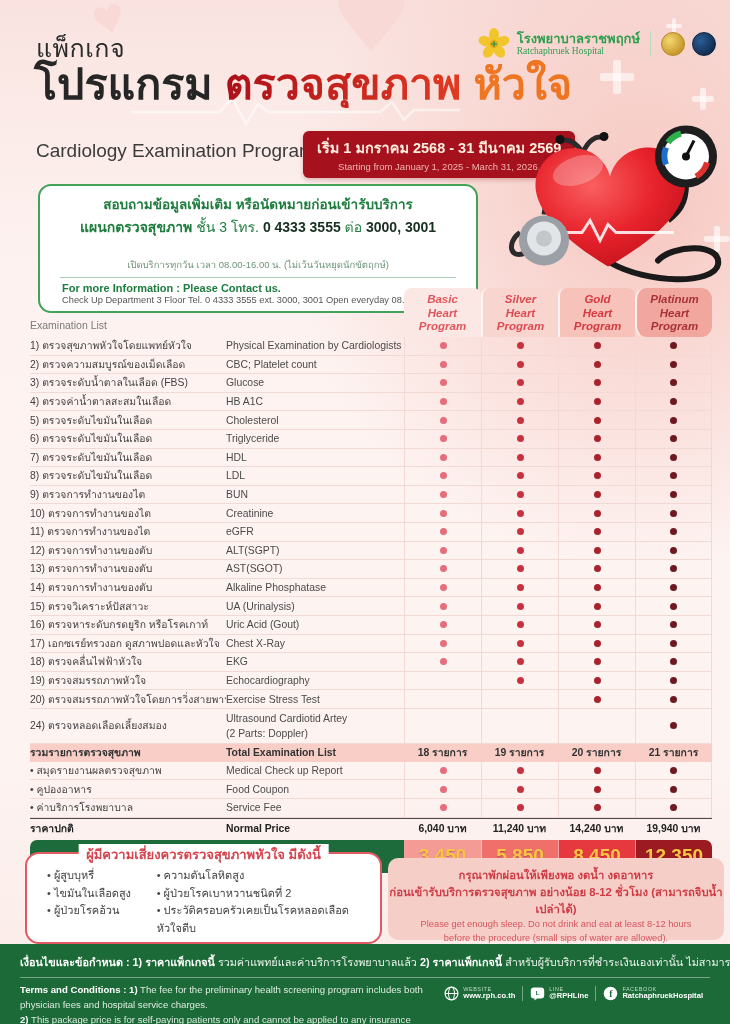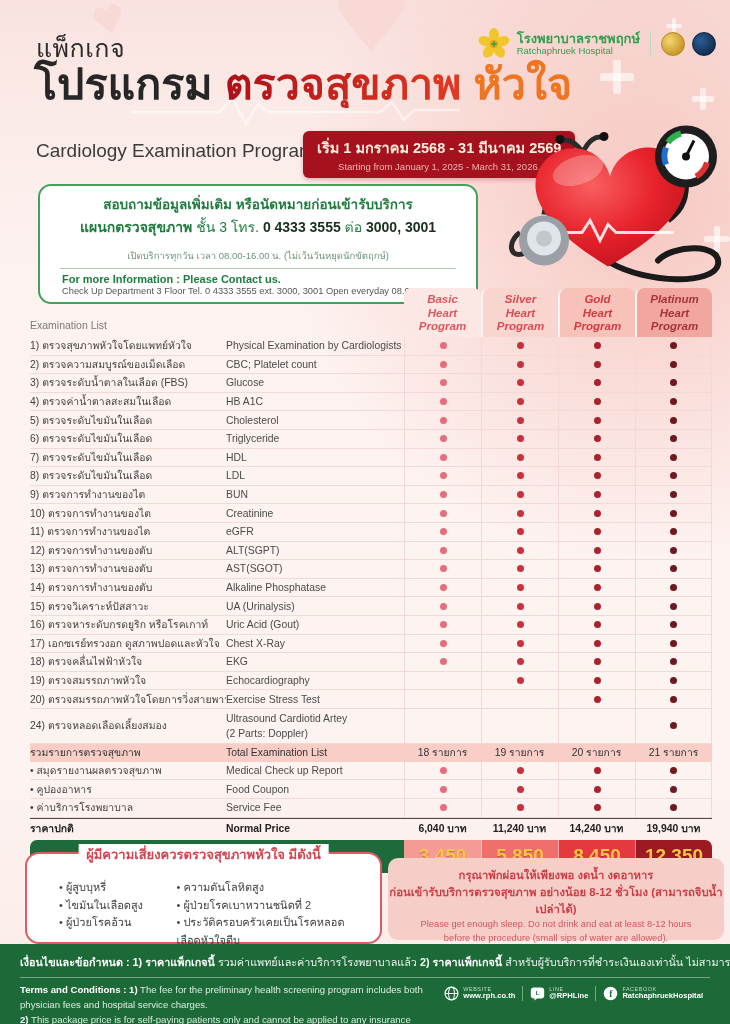--- a/index.html
+++ b/index.html
@@ -13,86 +13,86 @@
   .deco-cross{position:absolute;pointer-events:none;}
   .deco-cross::before,.deco-cross::after{content:"";position:absolute;background:rgba(255,255,255,.6);border-radius:2px;}
   .deco-cross::before{left:38%;top:0;width:24%;height:100%;}
   .deco-cross::after{top:38%;left:0;height:24%;width:100%;}
   .deco-ekg{position:absolute;opacity:.55;pointer-events:none;}
   
   .pkg-label{left:36px;top:28px;font-size:25px;color:#2b2b2b;letter-spacing:.5px;}
   .logo{right:14px;top:28px;display:flex;align-items:center;gap:7px;}
   .logo-texts{line-height:1.1;}
   .logo-th{font-size:13px;font-weight:700;color:#2f9e4f;}
-  .logo-en{font-size:9.5px;color:#2f9e4f;}
+  .logo-en{font-size:9.5px;color:#2f9e4f;font-family:Liberation Serif, serif;}
   .logo-div{width:1px;height:26px;background:#bcd9c3;margin:0 3px;}
   .badge{width:22px;height:22px;border-radius:50%;}
   .badge-gold{background:radial-gradient(circle at 35% 35%,#f3d873,#c9992a 70%);border:1px solid #b3882a;}
   .badge-blue{background:radial-gradient(circle at 35% 35%,#2b5d96,#122c4e 75%);border:1px solid #10263f;}
   .main-title{left:34px;top:62px;font-size:43px;font-weight:700;line-height:1.05;white-space:nowrap;}
   .mt-black{color:#262626;}
   .mt-red{background:linear-gradient(90deg,#ad1019,#e13a22);-webkit-background-clip:text;background-clip:text;color:transparent;}
   .mt-orange{color:#ee7623;}
   .subtitle{left:36px;top:140px;font-size:19px;color:#3b3b3b;}
   .date-banner{left:303px;top:131px;background:#a5121e;border-radius:6px;padding:5px 14px 6px;text-align:center;box-shadow:0 2px 4px rgba(120,10,20,.25);}
   .date-th{font-size:14.5px;font-weight:700;color:#fdeede;white-space:nowrap;}
   .date-en{font-size:9.5px;color:#f0b4ae;margin-top:2px;}
   
   .contact{left:38px;top:184px;width:420px;background:#fff;border:2px solid #43a25a;border-radius:13px;padding:7px 8px 6px;}
   .ct-l1{text-align:center;font-size:13.5px;font-weight:700;color:#1e7d3e;}
   .ct-l2{text-align:center;font-size:14px;color:#1e7d3e;margin-top:1px;}
   .ct-l2 .gb{font-weight:700;}
   .ct-l2 .num{font-weight:700;color:#17301f;}
-  .ct-l3{text-align:center;font-size:9.5px;color:#6d9478;margin-top:10px;}
+  .ct-l3{text-align:center;font-size:9.5px;color:#6d9478;margin-top:19px;}
   .ct-div{height:1px;background:#a9cdb3;margin:5px 12px 4px;}
   .ct-l4{font-size:11px;font-weight:700;color:#1e7d3e;padding:0 14px;}
   .ct-l5{font-size:9.3px;color:#555;padding:1px 14px 0;}
   
   .illus{right:0px;top:110px;width:240px;height:185px;}
   
   .table{left:30px;top:288px;width:682px;}
   .grid6{display:grid;grid-template-columns:196px 178px 77px 77px 77px 77px;}
   .hdr-row{align-items:end;}
   .hdr-title{grid-column:1/3;padding-bottom:6px;}
   .st-th{font-size:17px;font-weight:700;color:#1e9148;}
   .st-en{font-size:10.5px;color:#7a7a7a;margin-top:1px;}
   .ph{height:44px;border-radius:8px 8px 0 0;text-align:center;font-size:11.5px;font-weight:700;font-style:italic;line-height:1.18;padding-top:5px;}
   .ph0{background:#fbe7e3;color:#e0565c;}
   .ph1{background:#f9d5cf;color:#dc4b52;border-left:2px solid #fdf4f2;}
   .ph2{background:#f6c2ba;color:#d63940;border-left:2px solid #fdf4f2;}
-  .ph3{background:#f1a79d;color:#a93238;border-left:2px solid #fdf4f2;}
+  .ph3{background:#f1a79d;color:#a93238;border-left:2px solid #fdf4f2;border-radius:11px;}
   .t-row{height:17.6px;border-bottom:1px solid #f2d9d4;align-items:center;}
   .t-row.tall{height:34px;}
   .c{font-size:10.4px;color:#3f3f3f;overflow:hidden;white-space:nowrap;}
   .c.en{color:#4a4a4a;}
   .c.en div{line-height:1.45;}
   .dotcell{height:100%;display:flex;align-items:center;justify-content:center;border-left:1px solid #f3d8d3;}
   .dotcell:last-child{border-right:1px solid #f3d8d3;}
   .dot{width:7px;height:7px;border-radius:50%;display:inline-block;}
   .d0{background:#e46e7b;}.d1{background:#ca313e;}.d2{background:#a8232d;}.d3{background:#6e191f;}
   .total-row{height:18px;background:#f8cec7;border-bottom:none;}
-  .total-row .c{font-weight:400;color:#333;}
+  .total-row .c{font-weight:700;color:#333;}
   .cnt{text-align:center;font-weight:700;color:#222;font-size:10.4px;}
   .normal-row{height:19px;border-top:1.3px solid #4a4a4a;border-bottom:none;}
   .normal-row .c{font-weight:700;color:#222;}
   .price{text-align:center;font-weight:700;color:#222;font-size:10.4px;}
   .promo-row{margin-top:2px;height:33px;}
   .pcell{display:flex;align-items:center;}
   .pcell.g1{background:#1d6b3a;border-radius:7px 0 0 7px;color:#fff;font-size:16px;font-weight:700;padding-left:12px;}
   .pcell.g2{background:#1d6b3a;color:#e6f0e9;font-size:13px;}
   .pnum{justify-content:center;font-size:19px;font-weight:700;color:#f8c544;text-shadow:0 1px 1px rgba(100,20,20,.35);}
   .p0{background:#f39b94;}
   .p1{background:#ef6f6b;border-left:1px solid rgba(255,255,255,.55);}
   .p2{background:#e5383f;border-left:1px solid rgba(255,255,255,.55);}
   .p3{background:#9c1a21;border-left:1px solid rgba(255,255,255,.55);border-radius:0 7px 7px 0;}
   
   .risk{left:25px;top:852px;width:353px;height:88px;background:#fff;border:2px solid #e05a64;border-radius:14px;}
   .risk-legend{position:absolute;top:-10px;left:50%;transform:translateX(-50%);background:#fff;padding:0 8px;font-size:13px;font-weight:700;color:#d5434e;white-space:nowrap;}
   .risk-cols{display:flex;padding:13px 8px 0 20px;}
-  .risk ul{list-style:none;margin:12px;padding:0;font-size:11px;color:#444;line-height:1.6;}
+  .risk ul{list-style:none;margin:0;padding:0;font-size:11px;color:#444;line-height:1.6;}
   .risk ul.c1{width:118px;}
   .risk li::before{content:"• ";color:#444;}
   
   .prep{left:388px;top:858px;width:336px;height:82px;background:#f6cec8;border-radius:10px;text-align:center;padding-top:9px;box-sizing:border-box;}
   .prep-th{font-size:11.3px;font-weight:700;color:#cf3b44;line-height:1.5;}
   .prep-en{font-size:9.3px;color:#d4555d;line-height:1.5;}
   
   .footer{left:0;top:944px;width:730px;height:80px;background:#1c6a37;box-sizing:border-box;padding:10px 20px 0;}
   .ft-th{font-size:10.8px;color:#eef6f0;white-space:nowrap;}
   .ft-th b{color:#fff;}

